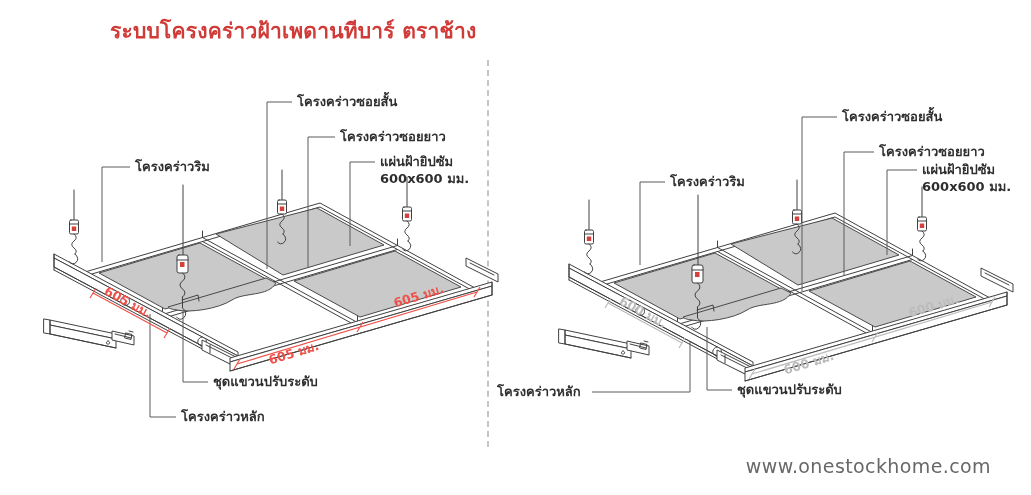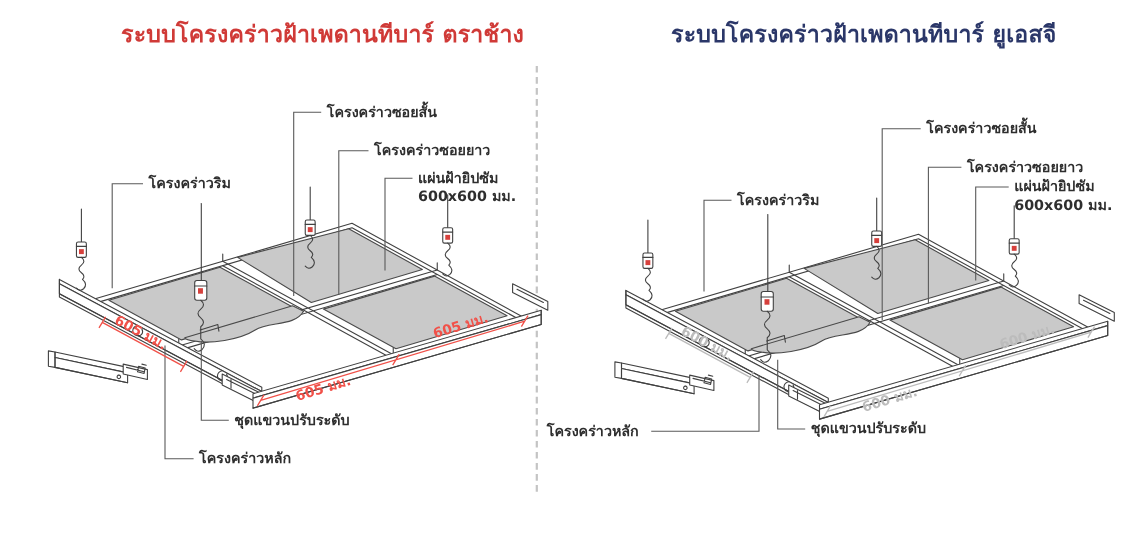--- a/index.html
+++ b/index.html
@@ -21,21 +21,20 @@
   .dimL{fill:none;stroke:#f15149;stroke-width:1.2;}
   .dimR{fill:none;stroke:#bcbcbc;stroke-width:1.2;}
   .watermark{position:absolute;right:40px;top:455px;font-size:19px;color:#686868;letter-spacing:.4px;}
 </style>
 </head>
 <body>
 
 <div class="stage">
 
   <div class="title left">ระบบโครงคร่าวฝ้าเพดานทีบาร์ ตราช้าง</div>
-  <div class="title right">ระบบโครงคร่าวฝ้าเพดานทีบาร์ ยูเอสจี</div>
   <div class="divider"></div>
 
   <svg id="svgL" class="diagram" width="470" height="405" viewBox="0 0 470 405">
     <defs>
       <g id="hanger-shape" class="art">
         <path d="M0,0 V30"></path>
         <rect x="-4.5" y="30" width="9" height="14" rx="1.5" fill="#fff"></rect>
         <path d="M-4.5,34 h9"></path>
         <rect x="-2.2" y="36.5" width="4.4" height="4.5" fill="#d6403c" stroke="none"></rect>
         <path d="M0,44 q4.5,3.5 0,7 q-4.5,3.5 0,7 q4,3 1,6 M1,64 q5,4.5 1,8.5 q-3.5,3 -6.5,-0.5"></path>
@@ -139,13 +138,14 @@
 
     <g class="dimR">
       <path d="M116,248 L190,288 M113,253 L119,243 M187,293 L193,283"></path>
       <path d="M260,319 L500,247 M257,324 L263,314 M380,287 L386,277 M497,252 L503,242"></path>
     </g>
     <text class="dim" fill="#bcbcbc" text-anchor="middle" x="149" y="261" transform="rotate(28.5 149 261)">600 มม.</text>
     <text class="dim" fill="#bcbcbc" text-anchor="middle" x="318" y="312" transform="rotate(-17 318 312)">600 มม.</text>
     <text class="dim" fill="#bcbcbc" text-anchor="middle" x="443" y="255" transform="rotate(-17 443 255)">600 มม.</text>
   </svg>
 
+  <div class="watermark">www.onestockhome.com</div>
 </div>
 
 </body></html>

